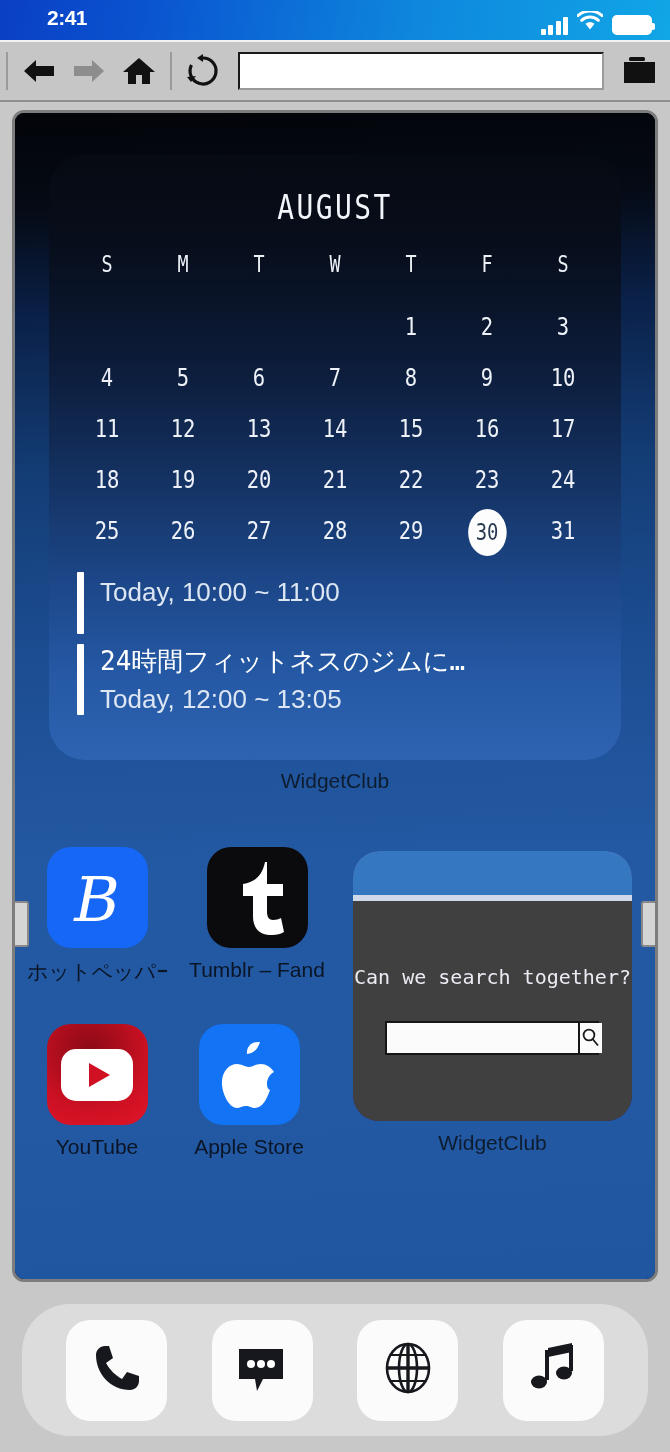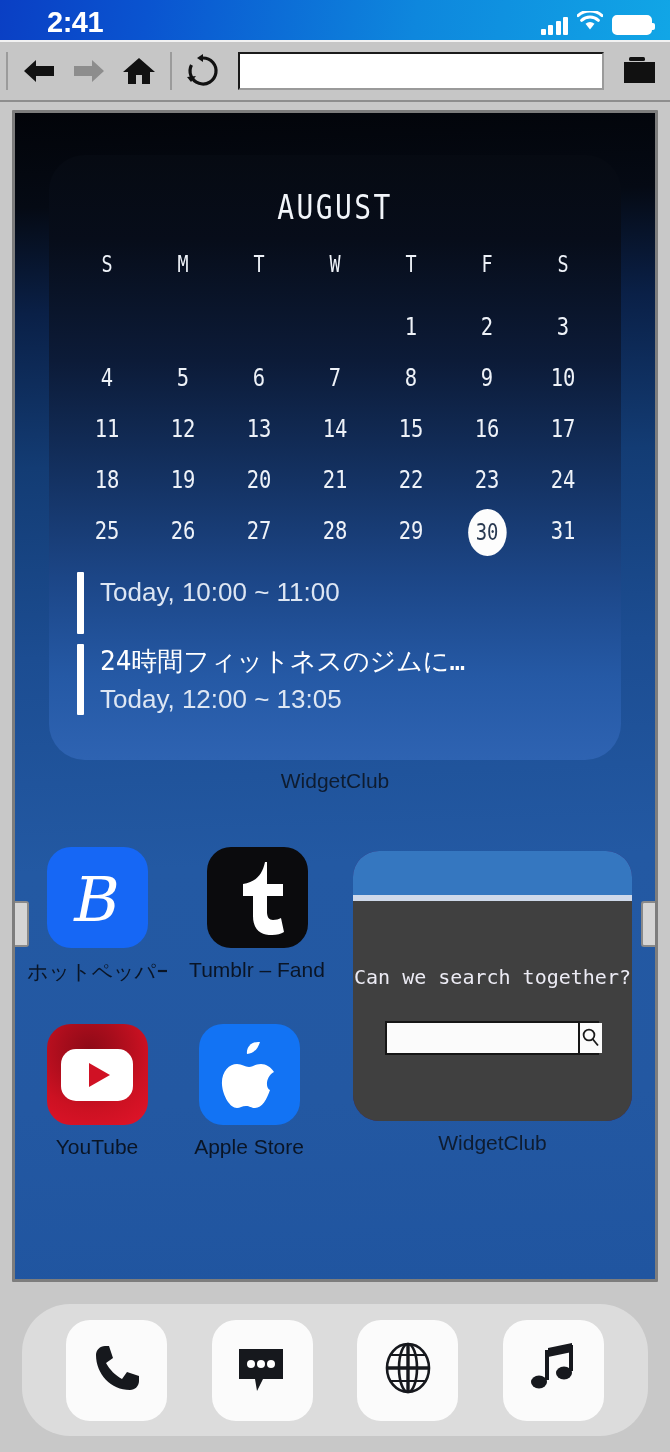--- a/index.html
+++ b/index.html
@@ -11,21 +11,21 @@
   }
 
   
   #status-bar{
     position:absolute; left:0; top:0; width:670px; height:40px;
     background:linear-gradient(100deg,#0a3fc4 0%,#0a54d0 22%,#0e87dd 62%,#11a6e6 100%);
     z-index:5;
   }
   #status-time{
     position:absolute; left:47px; top:6px;
-    color:#fff; font-size:29px; font-weight:bold; letter-spacing:-.5px;
+    color:#fff; font-size:21px; font-weight:bold; letter-spacing:-.5px;
     font-family:"Liberation Sans",sans-serif;
   }
   #status-right{
     position:absolute; right:18px; top:9px;
     display:flex; align-items:flex-end; gap:9px; height:26px;
   }
   .sig-bars{ display:flex; align-items:flex-end; gap:2.5px; height:20px; }
   .sig-bars i{ display:block; width:5px; background:#fff; border-radius:1px; }
   .sig-bars i:nth-child(1){height:6px}
   .sig-bars i:nth-child(2){height:10px}
@@ -58,21 +58,21 @@
     background:#fff; border:2px solid #1a1a1a;
     border-right-color:#9a9a9a; border-bottom-color:#9a9a9a;
     font-size:15px; padding:0 8px; color:#111;
     font-family:"Liberation Sans",sans-serif;
     outline:none;
   }
 
   
   #phone-frame{
     position:absolute; left:12px; top:110px; width:646px; height:1172px;
-    background:#000; border:3px solid #7d7d7d; border-radius:1px;
+    background:#000; border:3px solid #7d7d7d; border-radius:12px;
     overflow:hidden; z-index:2;
   }
   .side-btn{
     position:absolute; width:14px; height:46px;
     border:2px solid #8a8a8a; background:#d5d5d5; z-index:6;
   }
   #side-btn-left{ left:0px; top:788px; border-left:none; border-radius:0 3px 3px 0;}
   #side-btn-right{ right:0px; top:788px; border-right:none; border-radius:3px 0 0 3px;}
 
   

